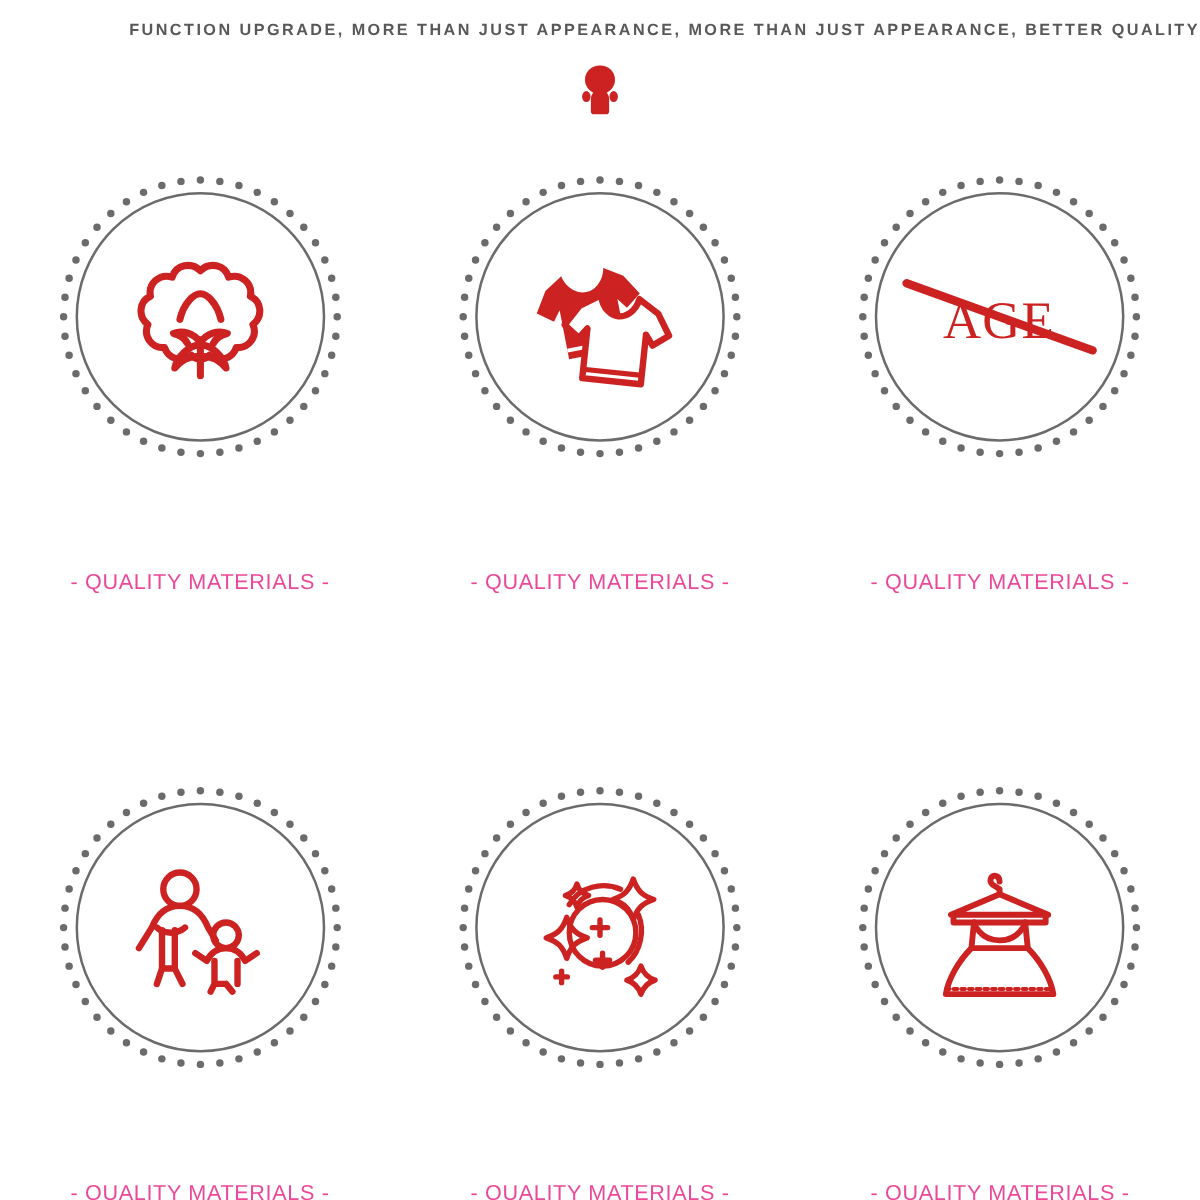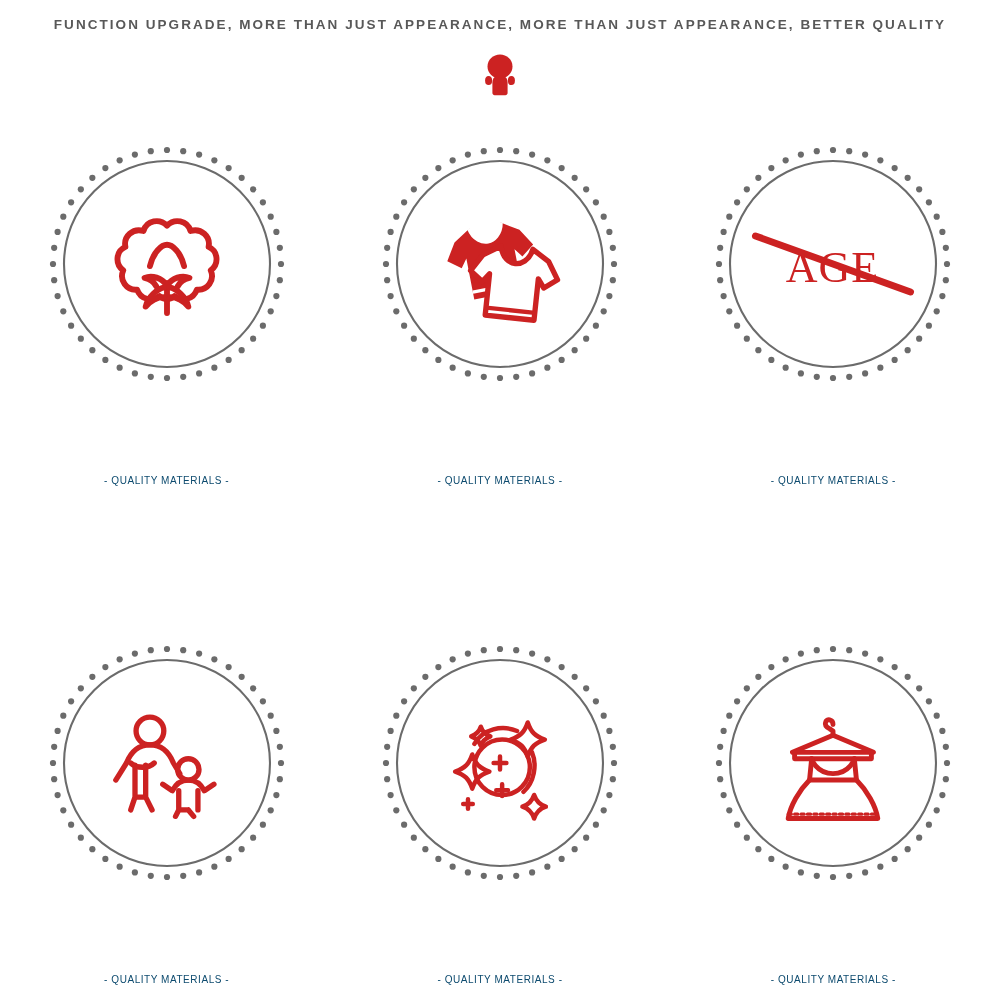--- a/index.html
+++ b/index.html
@@ -14,21 +14,21 @@
     overflow: hidden;
     position: relative;
   }
 
   
   .header {
     position: absolute;
     top: 17px;
     left: 0;
     width: 1000px;
-    text-align: center;
+    text-align: right;
   }
   .header-title {
     font-size: 13.5px;
     font-weight: bold;
     letter-spacing: 2.05px;
     color: #585858;
     white-space: nowrap;
   }
 
   .brand-mark {
@@ -84,23 +84,23 @@
   }
   .badge-icon svg {
     position: static;
     width: 100%;
     height: 100%;
     overflow: visible;
   }
 
   
   .caption {
-    font-size: 10px;
+    font-size: 18px;
     letter-spacing: 0.55px;
-    color: #0c4a6e;
+    color: #ec4899;
     white-space: nowrap;
   }
   .row-1 .caption { margin-top: 86px; }
   .row-2 .caption { margin-top: 86px; }
 
   .age-text {
     font-family: "Liberation Serif", serif;
     font-size: 44px;
     letter-spacing: 1px;
   }

